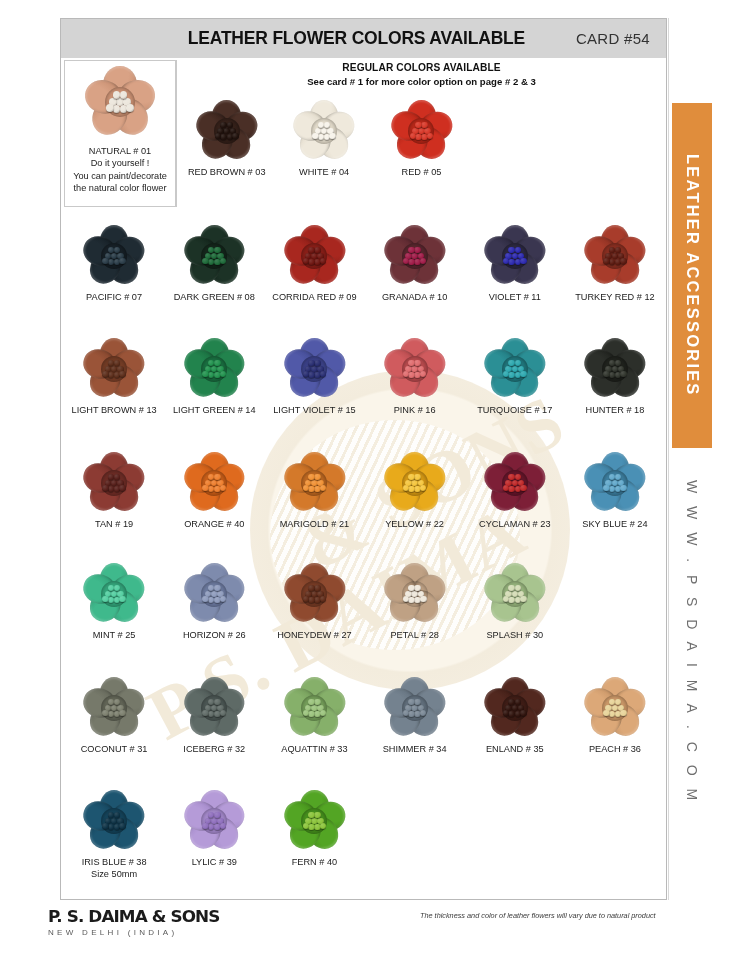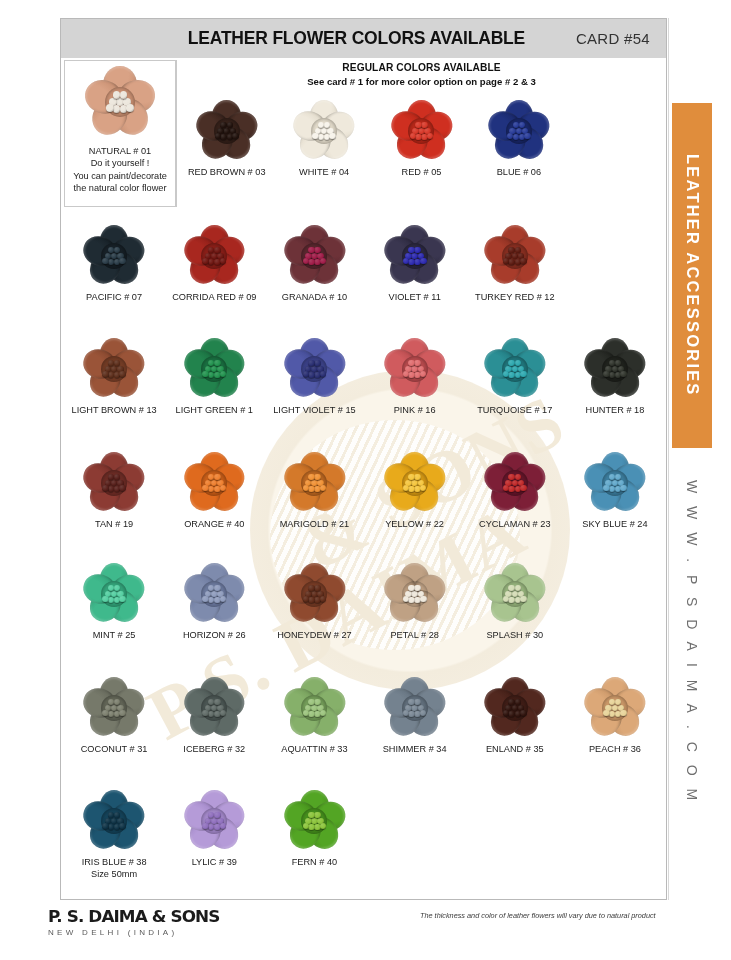--- a/index.html
+++ b/index.html
@@ -381,40 +381,20 @@
           <div class="bead" style="width: 6.51px; height: 6.51px; left: 21.5605px; top: 27.745px; background: radial-gradient(circle at 34% 30%, rgba(255, 255, 255, 0.133), rgb(216, 57, 42) 55%, rgba(0, 0, 0, 0.35) 100%) rgb(216, 57, 42); box-shadow: rgba(0, 0, 0, 0.35) 0px 1px 1px;"></div>
           <div class="bead" style="width: 6.51px; height: 6.51px; left: 30.8373px; top: 33.9295px; background: radial-gradient(circle at 34% 30%, rgba(255, 255, 255, 0.133), rgb(216, 57, 42) 55%, rgba(0, 0, 0, 0.35) 100%) rgb(216, 57, 42); box-shadow: rgba(0, 0, 0, 0.35) 0px 1px 1px;"></div>
           <div class="bead" style="width: 6.51px; height: 6.51px; left: 24.6528px; top: 33.9295px; background: radial-gradient(circle at 34% 30%, rgba(255, 255, 255, 0.133), rgb(216, 57, 42) 55%, rgba(0, 0, 0, 0.35) 100%) rgb(216, 57, 42); box-shadow: rgba(0, 0, 0, 0.35) 0px 1px 1px;"></div>
           <div class="bead" style="width: 6.51px; height: 6.51px; left: 30.8373px; top: 21.5605px; background: radial-gradient(circle at 34% 30%, rgba(255, 255, 255, 0.133), rgb(216, 57, 42) 55%, rgba(0, 0, 0, 0.35) 100%) rgb(216, 57, 42); box-shadow: rgba(0, 0, 0, 0.35) 0px 1px 1px;"></div>
           <div class="bead" style="width: 6.51px; height: 6.51px; left: 24.6528px; top: 21.5605px; background: radial-gradient(circle at 34% 30%, rgba(255, 255, 255, 0.133), rgb(216, 57, 42) 55%, rgba(0, 0, 0, 0.35) 100%) rgb(216, 57, 42); box-shadow: rgba(0, 0, 0, 0.35) 0px 1px 1px;"></div>
           <div class="bead" style="width: 6.51px; height: 6.51px; left: 36.4033px; top: 32.6926px; background: radial-gradient(circle at 34% 30%, rgba(255, 255, 255, 0.133), rgb(216, 57, 42) 55%, rgba(0, 0, 0, 0.35) 100%) rgb(216, 57, 42); box-shadow: rgba(0, 0, 0, 0.35) 0px 1px 1px;"></div>
           <div class="bead" style="width: 6.51px; height: 6.51px; left: 19.0867px; top: 32.6926px; background: radial-gradient(circle at 34% 30%, rgba(255, 255, 255, 0.133), rgb(216, 57, 42) 55%, rgba(0, 0, 0, 0.35) 100%) rgb(216, 57, 42); box-shadow: rgba(0, 0, 0, 0.35) 0px 1px 1px;"></div>
         </div>
         <div class="caption">RED # 05</div>
       </div>
-      <div class="cell" style="width: 97.4px;">
-        <div class="flower" style="width: 62px; height: 62px;">
-          <div class="petal" style="width: 28.52px; height: 32.24px; left: 16.74px; top: -0.31px; transform: rotate(0deg); background: radial-gradient(at 38% 24%, rgb(32, 50, 127) 0%, rgb(32, 50, 127) 42%, rgb(22, 35, 94) 100%); box-shadow: rgba(0, 0, 0, 0.28) 0px -2px 3px inset, rgba(255, 255, 255, 0.18) 0px 2px 2px inset;"></div>
-          <div class="petal" style="width: 28.52px; height: 32.24px; left: 31.1865px; top: 10.186px; transform: rotate(72deg); background: radial-gradient(at 38% 24%, rgb(32, 50, 127) 0%, rgb(32, 50, 127) 42%, rgb(22, 35, 94) 100%); box-shadow: rgba(0, 0, 0, 0.28) 0px -2px 3px inset, rgba(255, 255, 255, 0.18) 0px 2px 2px inset;"></div>
-          <div class="petal" style="width: 28.52px; height: 32.24px; left: 25.6685px; top: 27.169px; transform: rotate(144deg); background: radial-gradient(at 38% 24%, rgb(32, 50, 127) 0%, rgb(32, 50, 127) 42%, rgb(22, 35, 94) 100%); box-shadow: rgba(0, 0, 0, 0.28) 0px -2px 3px inset, rgba(255, 255, 255, 0.18) 0px 2px 2px inset;"></div>
-          <div class="petal" style="width: 28.52px; height: 32.24px; left: 7.81154px; top: 27.169px; transform: rotate(216deg); background: radial-gradient(at 38% 24%, rgb(32, 50, 127) 0%, rgb(32, 50, 127) 42%, rgb(22, 35, 94) 100%); box-shadow: rgba(0, 0, 0, 0.28) 0px -2px 3px inset, rgba(255, 255, 255, 0.18) 0px 2px 2px inset;"></div>
-          <div class="petal" style="width: 28.52px; height: 32.24px; left: 2.29345px; top: 10.186px; transform: rotate(288deg); background: radial-gradient(at 38% 24%, rgb(32, 50, 127) 0%, rgb(32, 50, 127) 42%, rgb(22, 35, 94) 100%); box-shadow: rgba(0, 0, 0, 0.28) 0px -2px 3px inset, rgba(255, 255, 255, 0.18) 0px 2px 2px inset;"></div>
-          <div class="core" style="width: 26.04px; height: 26.04px; left: 17.98px; top: 17.98px; background: radial-gradient(circle at 40% 34%, rgb(27, 42, 110) 0%, rgb(22, 35, 94) 100%); box-shadow: rgba(0, 0, 0, 0.4) 0px 0px 4px inset;"></div>
-          <div class="bead" style="width: 6.51px; height: 6.51px; left: 27.745px; top: 27.745px; background: radial-gradient(circle at 34% 30%, rgba(255, 255, 255, 0.133), rgb(42, 61, 153) 55%, rgba(0, 0, 0, 0.35) 100%) rgb(42, 61, 153); box-shadow: rgba(0, 0, 0, 0.35) 0px 1px 1px;"></div>
-          <div class="bead" style="width: 6.51px; height: 6.51px; left: 33.9295px; top: 27.745px; background: radial-gradient(circle at 34% 30%, rgba(255, 255, 255, 0.133), rgb(42, 61, 153) 55%, rgba(0, 0, 0, 0.35) 100%) rgb(42, 61, 153); box-shadow: rgba(0, 0, 0, 0.35) 0px 1px 1px;"></div>
-          <div class="bead" style="width: 6.51px; height: 6.51px; left: 21.5605px; top: 27.745px; background: radial-gradient(circle at 34% 30%, rgba(255, 255, 255, 0.133), rgb(42, 61, 153) 55%, rgba(0, 0, 0, 0.35) 100%) rgb(42, 61, 153); box-shadow: rgba(0, 0, 0, 0.35) 0px 1px 1px;"></div>
-          <div class="bead" style="width: 6.51px; height: 6.51px; left: 30.8373px; top: 33.9295px; background: radial-gradient(circle at 34% 30%, rgba(255, 255, 255, 0.133), rgb(42, 61, 153) 55%, rgba(0, 0, 0, 0.35) 100%) rgb(42, 61, 153); box-shadow: rgba(0, 0, 0, 0.35) 0px 1px 1px;"></div>
-          <div class="bead" style="width: 6.51px; height: 6.51px; left: 24.6528px; top: 33.9295px; background: radial-gradient(circle at 34% 30%, rgba(255, 255, 255, 0.133), rgb(42, 61, 153) 55%, rgba(0, 0, 0, 0.35) 100%) rgb(42, 61, 153); box-shadow: rgba(0, 0, 0, 0.35) 0px 1px 1px;"></div>
-          <div class="bead" style="width: 6.51px; height: 6.51px; left: 30.8373px; top: 21.5605px; background: radial-gradient(circle at 34% 30%, rgba(255, 255, 255, 0.133), rgb(42, 61, 153) 55%, rgba(0, 0, 0, 0.35) 100%) rgb(42, 61, 153); box-shadow: rgba(0, 0, 0, 0.35) 0px 1px 1px;"></div>
-          <div class="bead" style="width: 6.51px; height: 6.51px; left: 24.6528px; top: 21.5605px; background: radial-gradient(circle at 34% 30%, rgba(255, 255, 255, 0.133), rgb(42, 61, 153) 55%, rgba(0, 0, 0, 0.35) 100%) rgb(42, 61, 153); box-shadow: rgba(0, 0, 0, 0.35) 0px 1px 1px;"></div>
-          <div class="bead" style="width: 6.51px; height: 6.51px; left: 36.4033px; top: 32.6926px; background: radial-gradient(circle at 34% 30%, rgba(255, 255, 255, 0.133), rgb(42, 61, 153) 55%, rgba(0, 0, 0, 0.35) 100%) rgb(42, 61, 153); box-shadow: rgba(0, 0, 0, 0.35) 0px 1px 1px;"></div>
-          <div class="bead" style="width: 6.51px; height: 6.51px; left: 19.0867px; top: 32.6926px; background: radial-gradient(circle at 34% 30%, rgba(255, 255, 255, 0.133), rgb(42, 61, 153) 55%, rgba(0, 0, 0, 0.35) 100%) rgb(42, 61, 153); box-shadow: rgba(0, 0, 0, 0.35) 0px 1px 1px;"></div>
-        </div>
-        <div class="caption">BLUE # 06</div>
-      </div>
     </div>
   <div class="row six" id="row-2">
       <div class="cell">
         <div class="flower" style="width: 62px; height: 62px;">
           <div class="petal" style="width: 28.52px; height: 32.24px; left: 16.74px; top: -0.31px; transform: rotate(0deg); background: radial-gradient(at 38% 24%, rgb(31, 43, 51) 0%, rgb(31, 43, 51) 42%, rgb(18, 26, 32) 100%); box-shadow: rgba(0, 0, 0, 0.28) 0px -2px 3px inset, rgba(255, 255, 255, 0.18) 0px 2px 2px inset;"></div>
           <div class="petal" style="width: 28.52px; height: 32.24px; left: 31.1865px; top: 10.186px; transform: rotate(72deg); background: radial-gradient(at 38% 24%, rgb(31, 43, 51) 0%, rgb(31, 43, 51) 42%, rgb(18, 26, 32) 100%); box-shadow: rgba(0, 0, 0, 0.28) 0px -2px 3px inset, rgba(255, 255, 255, 0.18) 0px 2px 2px inset;"></div>
           <div class="petal" style="width: 28.52px; height: 32.24px; left: 25.6685px; top: 27.169px; transform: rotate(144deg); background: radial-gradient(at 38% 24%, rgb(31, 43, 51) 0%, rgb(31, 43, 51) 42%, rgb(18, 26, 32) 100%); box-shadow: rgba(0, 0, 0, 0.28) 0px -2px 3px inset, rgba(255, 255, 255, 0.18) 0px 2px 2px inset;"></div>
           <div class="petal" style="width: 28.52px; height: 32.24px; left: 7.81154px; top: 27.169px; transform: rotate(216deg); background: radial-gradient(at 38% 24%, rgb(31, 43, 51) 0%, rgb(31, 43, 51) 42%, rgb(18, 26, 32) 100%); box-shadow: rgba(0, 0, 0, 0.28) 0px -2px 3px inset, rgba(255, 255, 255, 0.18) 0px 2px 2px inset;"></div>
           <div class="petal" style="width: 28.52px; height: 32.24px; left: 2.29345px; top: 10.186px; transform: rotate(288deg); background: radial-gradient(at 38% 24%, rgb(31, 43, 51) 0%, rgb(31, 43, 51) 42%, rgb(18, 26, 32) 100%); box-shadow: rgba(0, 0, 0, 0.28) 0px -2px 3px inset, rgba(255, 255, 255, 0.18) 0px 2px 2px inset;"></div>
           <div class="core" style="width: 26.04px; height: 26.04px; left: 17.98px; top: 17.98px; background: radial-gradient(circle at 40% 34%, rgb(26, 36, 43) 0%, rgb(18, 26, 32) 100%); box-shadow: rgba(0, 0, 0, 0.4) 0px 0px 4px inset;"></div>
@@ -425,20 +405,40 @@
           <div class="bead" style="width: 6.51px; height: 6.51px; left: 24.6528px; top: 33.9295px; background: radial-gradient(circle at 34% 30%, rgba(255, 255, 255, 0.133), rgb(43, 61, 73) 55%, rgba(0, 0, 0, 0.35) 100%) rgb(43, 61, 73); box-shadow: rgba(0, 0, 0, 0.35) 0px 1px 1px;"></div>
           <div class="bead" style="width: 6.51px; height: 6.51px; left: 30.8373px; top: 21.5605px; background: radial-gradient(circle at 34% 30%, rgba(255, 255, 255, 0.133), rgb(43, 61, 73) 55%, rgba(0, 0, 0, 0.35) 100%) rgb(43, 61, 73); box-shadow: rgba(0, 0, 0, 0.35) 0px 1px 1px;"></div>
           <div class="bead" style="width: 6.51px; height: 6.51px; left: 24.6528px; top: 21.5605px; background: radial-gradient(circle at 34% 30%, rgba(255, 255, 255, 0.133), rgb(43, 61, 73) 55%, rgba(0, 0, 0, 0.35) 100%) rgb(43, 61, 73); box-shadow: rgba(0, 0, 0, 0.35) 0px 1px 1px;"></div>
           <div class="bead" style="width: 6.51px; height: 6.51px; left: 36.4033px; top: 32.6926px; background: radial-gradient(circle at 34% 30%, rgba(255, 255, 255, 0.133), rgb(43, 61, 73) 55%, rgba(0, 0, 0, 0.35) 100%) rgb(43, 61, 73); box-shadow: rgba(0, 0, 0, 0.35) 0px 1px 1px;"></div>
           <div class="bead" style="width: 6.51px; height: 6.51px; left: 19.0867px; top: 32.6926px; background: radial-gradient(circle at 34% 30%, rgba(255, 255, 255, 0.133), rgb(43, 61, 73) 55%, rgba(0, 0, 0, 0.35) 100%) rgb(43, 61, 73); box-shadow: rgba(0, 0, 0, 0.35) 0px 1px 1px;"></div>
         </div>
         <div class="caption">PACIFIC # 07</div>
       </div>
       <div class="cell">
         <div class="flower" style="width: 62px; height: 62px;">
+          <div class="petal" style="width: 28.52px; height: 32.24px; left: 16.74px; top: -0.31px; transform: rotate(0deg); background: radial-gradient(at 38% 24%, rgb(28, 50, 38) 0%, rgb(28, 50, 38) 42%, rgb(16, 32, 23) 100%); box-shadow: rgba(0, 0, 0, 0.28) 0px -2px 3px inset, rgba(255, 255, 255, 0.18) 0px 2px 2px inset;"></div>
+          <div class="petal" style="width: 28.52px; height: 32.24px; left: 31.1865px; top: 10.186px; transform: rotate(72deg); background: radial-gradient(at 38% 24%, rgb(28, 50, 38) 0%, rgb(28, 50, 38) 42%, rgb(16, 32, 23) 100%); box-shadow: rgba(0, 0, 0, 0.28) 0px -2px 3px inset, rgba(255, 255, 255, 0.18) 0px 2px 2px inset;"></div>
+          <div class="petal" style="width: 28.52px; height: 32.24px; left: 25.6685px; top: 27.169px; transform: rotate(144deg); background: radial-gradient(at 38% 24%, rgb(28, 50, 38) 0%, rgb(28, 50, 38) 42%, rgb(16, 32, 23) 100%); box-shadow: rgba(0, 0, 0, 0.28) 0px -2px 3px inset, rgba(255, 255, 255, 0.18) 0px 2px 2px inset;"></div>
+          <div class="petal" style="width: 28.52px; height: 32.24px; left: 7.81154px; top: 27.169px; transform: rotate(216deg); background: radial-gradient(at 38% 24%, rgb(28, 50, 38) 0%, rgb(28, 50, 38) 42%, rgb(16, 32, 23) 100%); box-shadow: rgba(0, 0, 0, 0.28) 0px -2px 3px inset, rgba(255, 255, 255, 0.18) 0px 2px 2px inset;"></div>
+          <div class="petal" style="width: 28.52px; height: 32.24px; left: 2.29345px; top: 10.186px; transform: rotate(288deg); background: radial-gradient(at 38% 24%, rgb(28, 50, 38) 0%, rgb(28, 50, 38) 42%, rgb(16, 32, 23) 100%); box-shadow: rgba(0, 0, 0, 0.28) 0px -2px 3px inset, rgba(255, 255, 255, 0.18) 0px 2px 2px inset;"></div>
+          <div class="core" style="width: 26.04px; height: 26.04px; left: 17.98px; top: 17.98px; background: radial-gradient(circle at 40% 34%, rgb(23, 41, 30) 0%, rgb(16, 32, 23) 100%); box-shadow: rgba(0, 0, 0, 0.4) 0px 0px 4px inset;"></div>
+          <div class="bead" style="width: 6.51px; height: 6.51px; left: 27.745px; top: 27.745px; background: radial-gradient(circle at 34% 30%, rgba(255, 255, 255, 0.133), rgb(31, 107, 58) 55%, rgba(0, 0, 0, 0.35) 100%) rgb(31, 107, 58); box-shadow: rgba(0, 0, 0, 0.35) 0px 1px 1px;"></div>
+          <div class="bead" style="width: 6.51px; height: 6.51px; left: 33.9295px; top: 27.745px; background: radial-gradient(circle at 34% 30%, rgba(255, 255, 255, 0.133), rgb(31, 107, 58) 55%, rgba(0, 0, 0, 0.35) 100%) rgb(31, 107, 58); box-shadow: rgba(0, 0, 0, 0.35) 0px 1px 1px;"></div>
+          <div class="bead" style="width: 6.51px; height: 6.51px; left: 21.5605px; top: 27.745px; background: radial-gradient(circle at 34% 30%, rgba(255, 255, 255, 0.133), rgb(31, 107, 58) 55%, rgba(0, 0, 0, 0.35) 100%) rgb(31, 107, 58); box-shadow: rgba(0, 0, 0, 0.35) 0px 1px 1px;"></div>
+          <div class="bead" style="width: 6.51px; height: 6.51px; left: 30.8373px; top: 33.9295px; background: radial-gradient(circle at 34% 30%, rgba(255, 255, 255, 0.133), rgb(31, 107, 58) 55%, rgba(0, 0, 0, 0.35) 100%) rgb(31, 107, 58); box-shadow: rgba(0, 0, 0, 0.35) 0px 1px 1px;"></div>
+          <div class="bead" style="width: 6.51px; height: 6.51px; left: 24.6528px; top: 33.9295px; background: radial-gradient(circle at 34% 30%, rgba(255, 255, 255, 0.133), rgb(31, 107, 58) 55%, rgba(0, 0, 0, 0.35) 100%) rgb(31, 107, 58); box-shadow: rgba(0, 0, 0, 0.35) 0px 1px 1px;"></div>
+          <div class="bead" style="width: 6.51px; height: 6.51px; left: 30.8373px; top: 21.5605px; background: radial-gradient(circle at 34% 30%, rgba(255, 255, 255, 0.133), rgb(31, 107, 58) 55%, rgba(0, 0, 0, 0.35) 100%) rgb(31, 107, 58); box-shadow: rgba(0, 0, 0, 0.35) 0px 1px 1px;"></div>
+          <div class="bead" style="width: 6.51px; height: 6.51px; left: 24.6528px; top: 21.5605px; background: radial-gradient(circle at 34% 30%, rgba(255, 255, 255, 0.133), rgb(31, 107, 58) 55%, rgba(0, 0, 0, 0.35) 100%) rgb(31, 107, 58); box-shadow: rgba(0, 0, 0, 0.35) 0px 1px 1px;"></div>
+          <div class="bead" style="width: 6.51px; height: 6.51px; left: 36.4033px; top: 32.6926px; background: radial-gradient(circle at 34% 30%, rgba(255, 255, 255, 0.133), rgb(31, 107, 58) 55%, rgba(0, 0, 0, 0.35) 100%) rgb(31, 107, 58); box-shadow: rgba(0, 0, 0, 0.35) 0px 1px 1px;"></div>
+          <div class="bead" style="width: 6.51px; height: 6.51px; left: 19.0867px; top: 32.6926px; background: radial-gradient(circle at 34% 30%, rgba(255, 255, 255, 0.133), rgb(31, 107, 58) 55%, rgba(0, 0, 0, 0.35) 100%) rgb(31, 107, 58); box-shadow: rgba(0, 0, 0, 0.35) 0px 1px 1px;"></div>
+        </div>
+        <div class="caption">DARK GREEN # 08</div>
+      </div>
+      <div class="cell">
+        <div class="flower" style="width: 62px; height: 62px;">
           <div class="petal" style="width: 28.52px; height: 32.24px; left: 16.74px; top: -0.31px; transform: rotate(0deg); background: radial-gradient(at 38% 24%, rgb(168, 39, 31) 0%, rgb(168, 39, 31) 42%, rgb(127, 27, 21) 100%); box-shadow: rgba(0, 0, 0, 0.28) 0px -2px 3px inset, rgba(255, 255, 255, 0.18) 0px 2px 2px inset;"></div>
           <div class="petal" style="width: 28.52px; height: 32.24px; left: 31.1865px; top: 10.186px; transform: rotate(72deg); background: radial-gradient(at 38% 24%, rgb(168, 39, 31) 0%, rgb(168, 39, 31) 42%, rgb(127, 27, 21) 100%); box-shadow: rgba(0, 0, 0, 0.28) 0px -2px 3px inset, rgba(255, 255, 255, 0.18) 0px 2px 2px inset;"></div>
           <div class="petal" style="width: 28.52px; height: 32.24px; left: 25.6685px; top: 27.169px; transform: rotate(144deg); background: radial-gradient(at 38% 24%, rgb(168, 39, 31) 0%, rgb(168, 39, 31) 42%, rgb(127, 27, 21) 100%); box-shadow: rgba(0, 0, 0, 0.28) 0px -2px 3px inset, rgba(255, 255, 255, 0.18) 0px 2px 2px inset;"></div>
           <div class="petal" style="width: 28.52px; height: 32.24px; left: 7.81154px; top: 27.169px; transform: rotate(216deg); background: radial-gradient(at 38% 24%, rgb(168, 39, 31) 0%, rgb(168, 39, 31) 42%, rgb(127, 27, 21) 100%); box-shadow: rgba(0, 0, 0, 0.28) 0px -2px 3px inset, rgba(255, 255, 255, 0.18) 0px 2px 2px inset;"></div>
           <div class="petal" style="width: 28.52px; height: 32.24px; left: 2.29345px; top: 10.186px; transform: rotate(288deg); background: radial-gradient(at 38% 24%, rgb(168, 39, 31) 0%, rgb(168, 39, 31) 42%, rgb(127, 27, 21) 100%); box-shadow: rgba(0, 0, 0, 0.28) 0px -2px 3px inset, rgba(255, 255, 255, 0.18) 0px 2px 2px inset;"></div>
           <div class="core" style="width: 26.04px; height: 26.04px; left: 17.98px; top: 17.98px; background: radial-gradient(circle at 40% 34%, rgb(142, 32, 25) 0%, rgb(127, 27, 21) 100%); box-shadow: rgba(0, 0, 0, 0.4) 0px 0px 4px inset;"></div>
           <div class="bead" style="width: 6.51px; height: 6.51px; left: 27.745px; top: 27.745px; background: radial-gradient(circle at 34% 30%, rgba(255, 255, 255, 0.133), rgb(111, 23, 18) 55%, rgba(0, 0, 0, 0.35) 100%) rgb(111, 23, 18); box-shadow: rgba(0, 0, 0, 0.35) 0px 1px 1px;"></div>
           <div class="bead" style="width: 6.51px; height: 6.51px; left: 33.9295px; top: 27.745px; background: radial-gradient(circle at 34% 30%, rgba(255, 255, 255, 0.133), rgb(111, 23, 18) 55%, rgba(0, 0, 0, 0.35) 100%) rgb(111, 23, 18); box-shadow: rgba(0, 0, 0, 0.35) 0px 1px 1px;"></div>
           <div class="bead" style="width: 6.51px; height: 6.51px; left: 21.5605px; top: 27.745px; background: radial-gradient(circle at 34% 30%, rgba(255, 255, 255, 0.133), rgb(111, 23, 18) 55%, rgba(0, 0, 0, 0.35) 100%) rgb(111, 23, 18); box-shadow: rgba(0, 0, 0, 0.35) 0px 1px 1px;"></div>
           <div class="bead" style="width: 6.51px; height: 6.51px; left: 30.8373px; top: 33.9295px; background: radial-gradient(circle at 34% 30%, rgba(255, 255, 255, 0.133), rgb(111, 23, 18) 55%, rgba(0, 0, 0, 0.35) 100%) rgb(111, 23, 18); box-shadow: rgba(0, 0, 0, 0.35) 0px 1px 1px;"></div>
@@ -543,21 +543,21 @@
           <div class="bead" style="width: 6.51px; height: 6.51px; left: 27.745px; top: 27.745px; background: radial-gradient(circle at 34% 30%, rgba(255, 255, 255, 0.133), rgb(35, 147, 79) 55%, rgba(0, 0, 0, 0.35) 100%) rgb(35, 147, 79); box-shadow: rgba(0, 0, 0, 0.35) 0px 1px 1px;"></div>
           <div class="bead" style="width: 6.51px; height: 6.51px; left: 33.9295px; top: 27.745px; background: radial-gradient(circle at 34% 30%, rgba(255, 255, 255, 0.133), rgb(35, 147, 79) 55%, rgba(0, 0, 0, 0.35) 100%) rgb(35, 147, 79); box-shadow: rgba(0, 0, 0, 0.35) 0px 1px 1px;"></div>
           <div class="bead" style="width: 6.51px; height: 6.51px; left: 21.5605px; top: 27.745px; background: radial-gradient(circle at 34% 30%, rgba(255, 255, 255, 0.133), rgb(35, 147, 79) 55%, rgba(0, 0, 0, 0.35) 100%) rgb(35, 147, 79); box-shadow: rgba(0, 0, 0, 0.35) 0px 1px 1px;"></div>
           <div class="bead" style="width: 6.51px; height: 6.51px; left: 30.8373px; top: 33.9295px; background: radial-gradient(circle at 34% 30%, rgba(255, 255, 255, 0.133), rgb(35, 147, 79) 55%, rgba(0, 0, 0, 0.35) 100%) rgb(35, 147, 79); box-shadow: rgba(0, 0, 0, 0.35) 0px 1px 1px;"></div>
           <div class="bead" style="width: 6.51px; height: 6.51px; left: 24.6528px; top: 33.9295px; background: radial-gradient(circle at 34% 30%, rgba(255, 255, 255, 0.133), rgb(35, 147, 79) 55%, rgba(0, 0, 0, 0.35) 100%) rgb(35, 147, 79); box-shadow: rgba(0, 0, 0, 0.35) 0px 1px 1px;"></div>
           <div class="bead" style="width: 6.51px; height: 6.51px; left: 30.8373px; top: 21.5605px; background: radial-gradient(circle at 34% 30%, rgba(255, 255, 255, 0.133), rgb(35, 147, 79) 55%, rgba(0, 0, 0, 0.35) 100%) rgb(35, 147, 79); box-shadow: rgba(0, 0, 0, 0.35) 0px 1px 1px;"></div>
           <div class="bead" style="width: 6.51px; height: 6.51px; left: 24.6528px; top: 21.5605px; background: radial-gradient(circle at 34% 30%, rgba(255, 255, 255, 0.133), rgb(35, 147, 79) 55%, rgba(0, 0, 0, 0.35) 100%) rgb(35, 147, 79); box-shadow: rgba(0, 0, 0, 0.35) 0px 1px 1px;"></div>
           <div class="bead" style="width: 6.51px; height: 6.51px; left: 36.4033px; top: 32.6926px; background: radial-gradient(circle at 34% 30%, rgba(255, 255, 255, 0.133), rgb(35, 147, 79) 55%, rgba(0, 0, 0, 0.35) 100%) rgb(35, 147, 79); box-shadow: rgba(0, 0, 0, 0.35) 0px 1px 1px;"></div>
           <div class="bead" style="width: 6.51px; height: 6.51px; left: 19.0867px; top: 32.6926px; background: radial-gradient(circle at 34% 30%, rgba(255, 255, 255, 0.133), rgb(35, 147, 79) 55%, rgba(0, 0, 0, 0.35) 100%) rgb(35, 147, 79); box-shadow: rgba(0, 0, 0, 0.35) 0px 1px 1px;"></div>
         </div>
-        <div class="caption">LIGHT GREEN # 1</div>
+        <div class="caption">LIGHT GREEN # 14</div>
       </div>
       <div class="cell">
         <div class="flower" style="width: 62px; height: 62px;">
           <div class="petal" style="width: 28.52px; height: 32.24px; left: 16.74px; top: -0.31px; transform: rotate(0deg); background: radial-gradient(at 38% 24%, rgb(81, 89, 168) 0%, rgb(81, 89, 168) 42%, rgb(60, 68, 136) 100%); box-shadow: rgba(0, 0, 0, 0.28) 0px -2px 3px inset, rgba(255, 255, 255, 0.18) 0px 2px 2px inset;"></div>
           <div class="petal" style="width: 28.52px; height: 32.24px; left: 31.1865px; top: 10.186px; transform: rotate(72deg); background: radial-gradient(at 38% 24%, rgb(81, 89, 168) 0%, rgb(81, 89, 168) 42%, rgb(60, 68, 136) 100%); box-shadow: rgba(0, 0, 0, 0.28) 0px -2px 3px inset, rgba(255, 255, 255, 0.18) 0px 2px 2px inset;"></div>
           <div class="petal" style="width: 28.52px; height: 32.24px; left: 25.6685px; top: 27.169px; transform: rotate(144deg); background: radial-gradient(at 38% 24%, rgb(81, 89, 168) 0%, rgb(81, 89, 168) 42%, rgb(60, 68, 136) 100%); box-shadow: rgba(0, 0, 0, 0.28) 0px -2px 3px inset, rgba(255, 255, 255, 0.18) 0px 2px 2px inset;"></div>
           <div class="petal" style="width: 28.52px; height: 32.24px; left: 7.81154px; top: 27.169px; transform: rotate(216deg); background: radial-gradient(at 38% 24%, rgb(81, 89, 168) 0%, rgb(81, 89, 168) 42%, rgb(60, 68, 136) 100%); box-shadow: rgba(0, 0, 0, 0.28) 0px -2px 3px inset, rgba(255, 255, 255, 0.18) 0px 2px 2px inset;"></div>
           <div class="petal" style="width: 28.52px; height: 32.24px; left: 2.29345px; top: 10.186px; transform: rotate(288deg); background: radial-gradient(at 38% 24%, rgb(81, 89, 168) 0%, rgb(81, 89, 168) 42%, rgb(60, 68, 136) 100%); box-shadow: rgba(0, 0, 0, 0.28) 0px -2px 3px inset, rgba(255, 255, 255, 0.18) 0px 2px 2px inset;"></div>
           <div class="core" style="width: 26.04px; height: 26.04px; left: 17.98px; top: 17.98px; background: radial-gradient(circle at 40% 34%, rgb(58, 63, 134) 0%, rgb(60, 68, 136) 100%); box-shadow: rgba(0, 0, 0, 0.4) 0px 0px 4px inset;"></div>
           <div class="bead" style="width: 6.51px; height: 6.51px; left: 27.745px; top: 27.745px; background: radial-gradient(circle at 34% 30%, rgba(255, 255, 255, 0.133), rgb(42, 47, 114) 55%, rgba(0, 0, 0, 0.35) 100%) rgb(42, 47, 114); box-shadow: rgba(0, 0, 0, 0.35) 0px 1px 1px;"></div>

